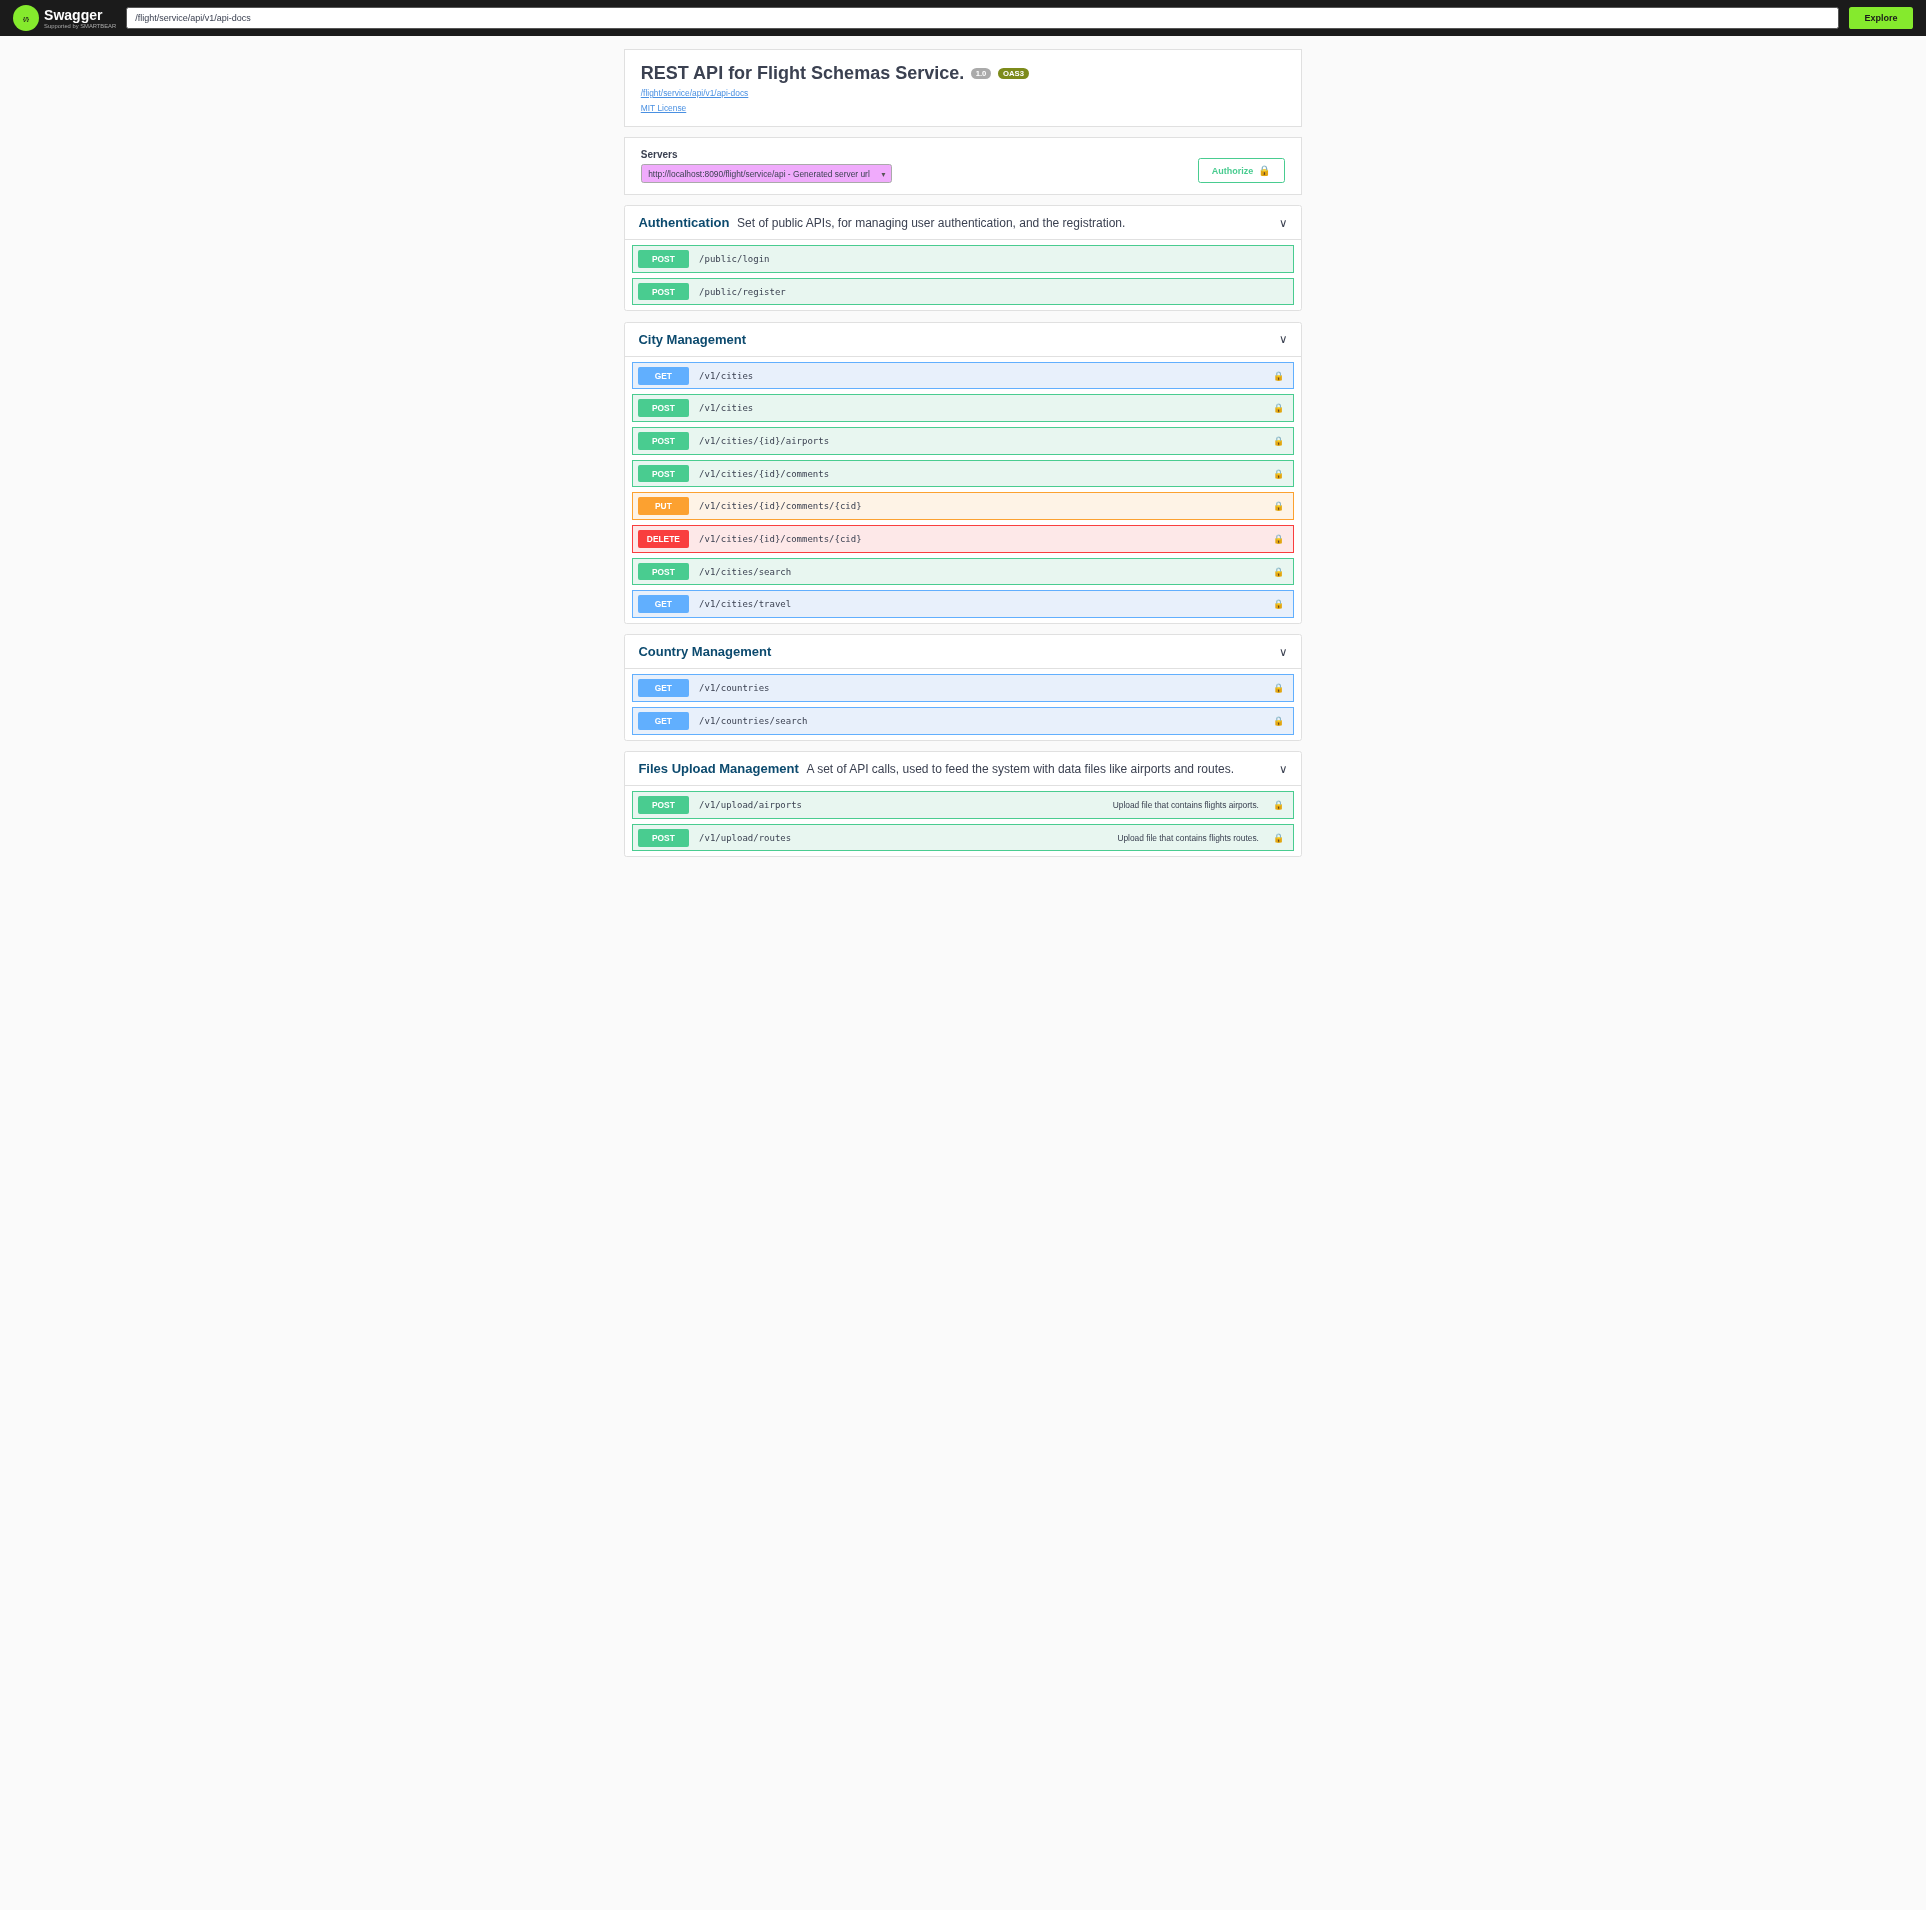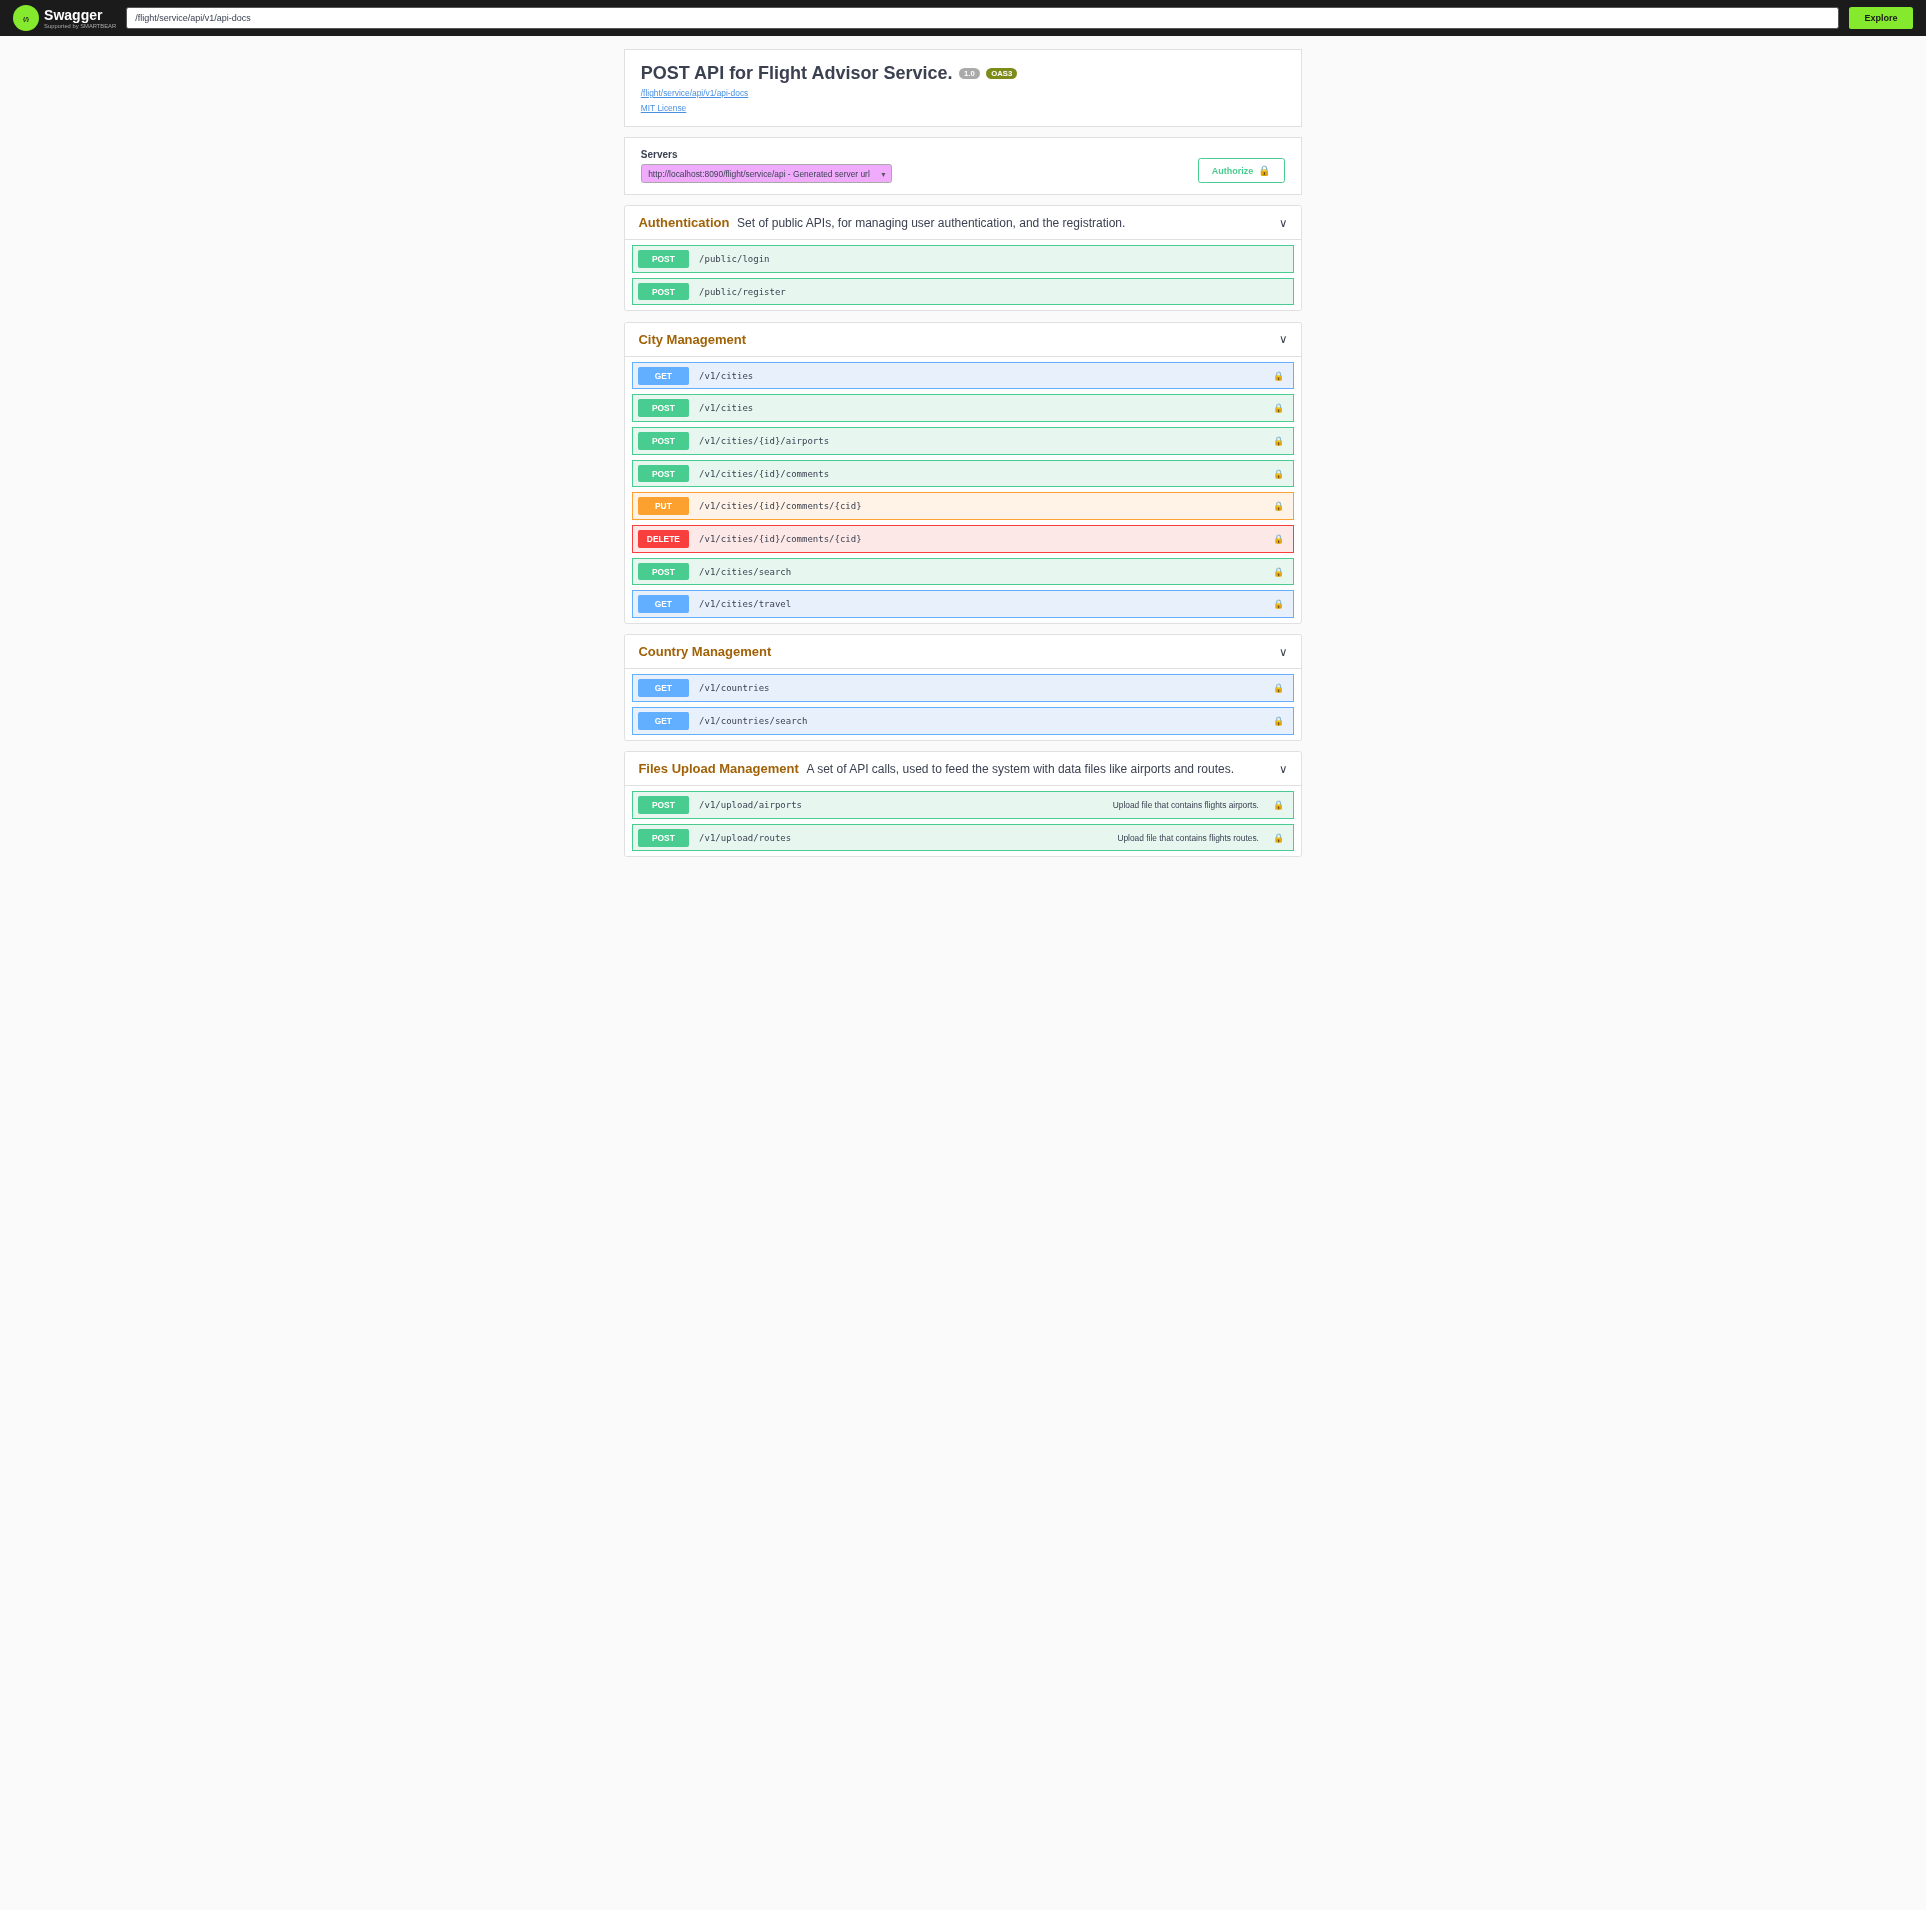--- a/index.html
+++ b/index.html
@@ -136,21 +136,21 @@
       overflow: hidden;
     }
     .section-header {
       display: flex;
       align-items: center;
       justify-content: space-between;
       padding: 9px 13px;
       cursor: pointer;
       border-bottom: 0.6px solid #e0e0e0;
     }
-    .section-title { font-size: 13px; font-weight: bold; color: #a16207; }
+    .section-title { font-size: 13px; font-weight: bold; color: #0c4a6e; }
     .section-desc { font-size: 12px; color: #3b4151; margin-left: 7.7px; font-weight: normal; }
     .chevron-down { font-size: 11.6px; color: #3b4151; }
 
     
     .endpoint {
       display: flex;
       align-items: center;
       margin: 5.1px 6.4px;
       border-radius: 0;
       overflow: hidden;
@@ -229,21 +229,21 @@
     </div>
   </div>
   <input class="url-bar" type="text" value="/flight/service/api/v1/api-docs" style="">
   <button class="explore-btn">Explore</button>
 </div>
 
 <div class="content">
 
   <div class="api-title-block">
     <div class="api-title-row">
-      <span class="api-title">POST API for Flight Advisor Service.</span>
+      <span class="api-title">REST API for Flight Schemas Service.</span>
       <span class="badge-version">1.0</span>
       <span class="badge-oas">OAS3</span>
     </div>
     <a class="api-url-link" href="#">/flight/service/api/v1/api-docs</a>
     <a class="mit-link" href="#">MIT License</a>
   </div>
 
   <div class="servers-block">
     <div>
       <div class="servers-label">Servers</div>

